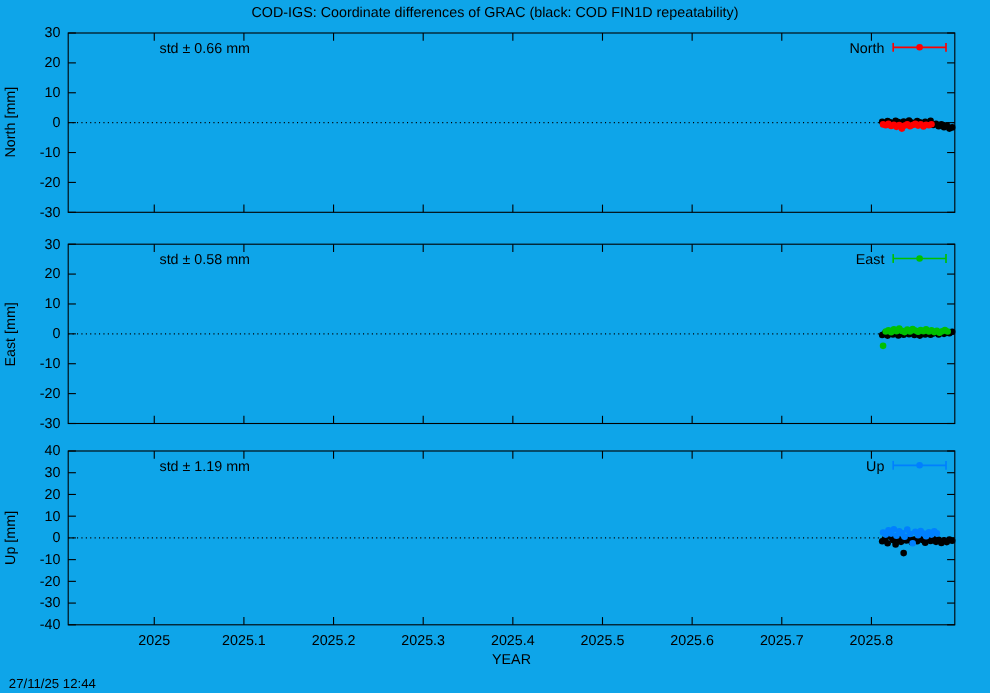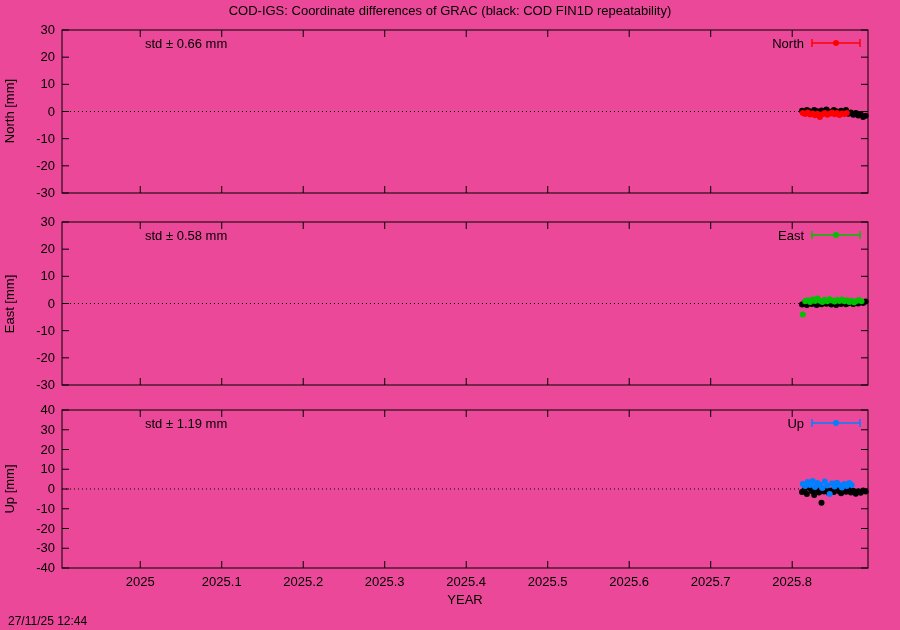--- a/index.html
+++ b/index.html
@@ -1,16 +1,16 @@
 <!DOCTYPE html>
 <html><head>
 <meta charset="utf-8">
 <style>
   html,body{margin:0;padding:0;background:#fff;}
-  .figure{position:relative;width:900px;height:630px;background:#ec4899;overflow:hidden;}
+  .figure{position:relative;width:900px;height:630px;background:#0ea5e9;overflow:hidden;}
   svg text{font-family:"Liberation Sans","DejaVu Sans",sans-serif;font-size:13px;fill:#000;}
   svg text.small{font-size:12px;}
 </style>
 </head>
 <body>
 
 <div class="figure">
   <svg id="chart" width="900" height="630" viewBox="0 0 900 630">
 
     <text x="450" y="15" text-anchor="middle">COD-IGS: Coordinate differences of GRAC (black: COD FIN1D repeatability)</text>

